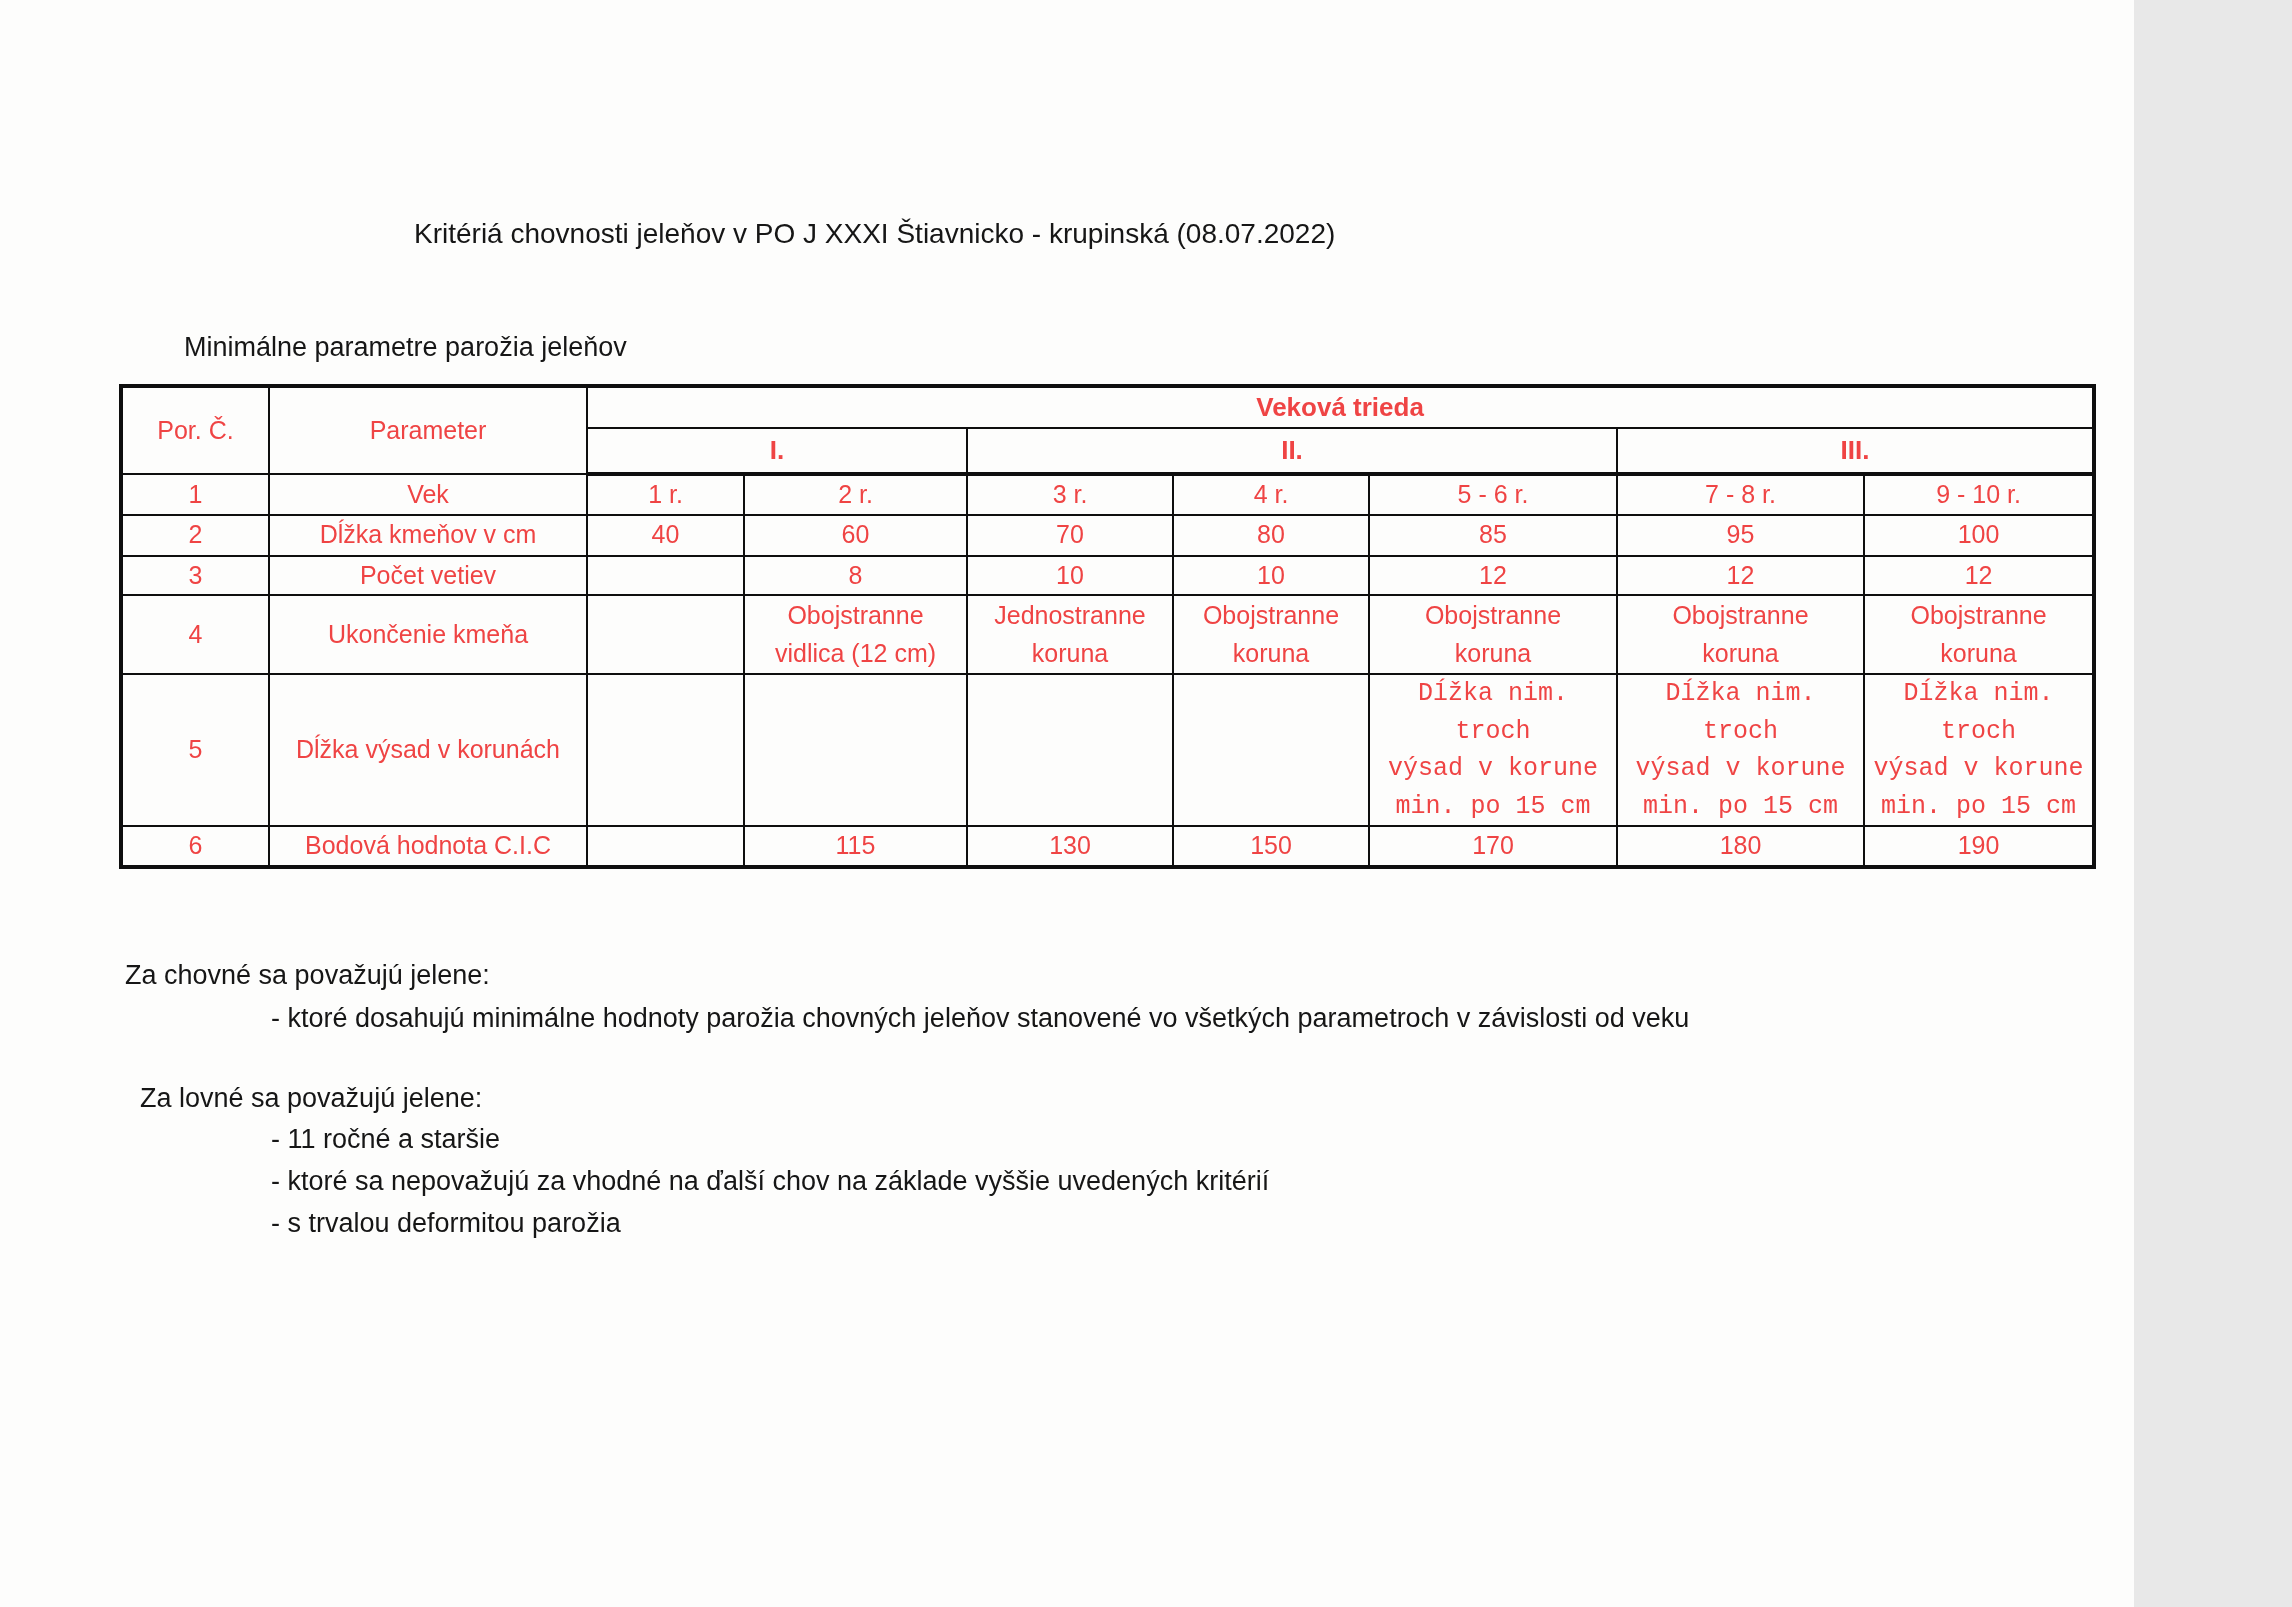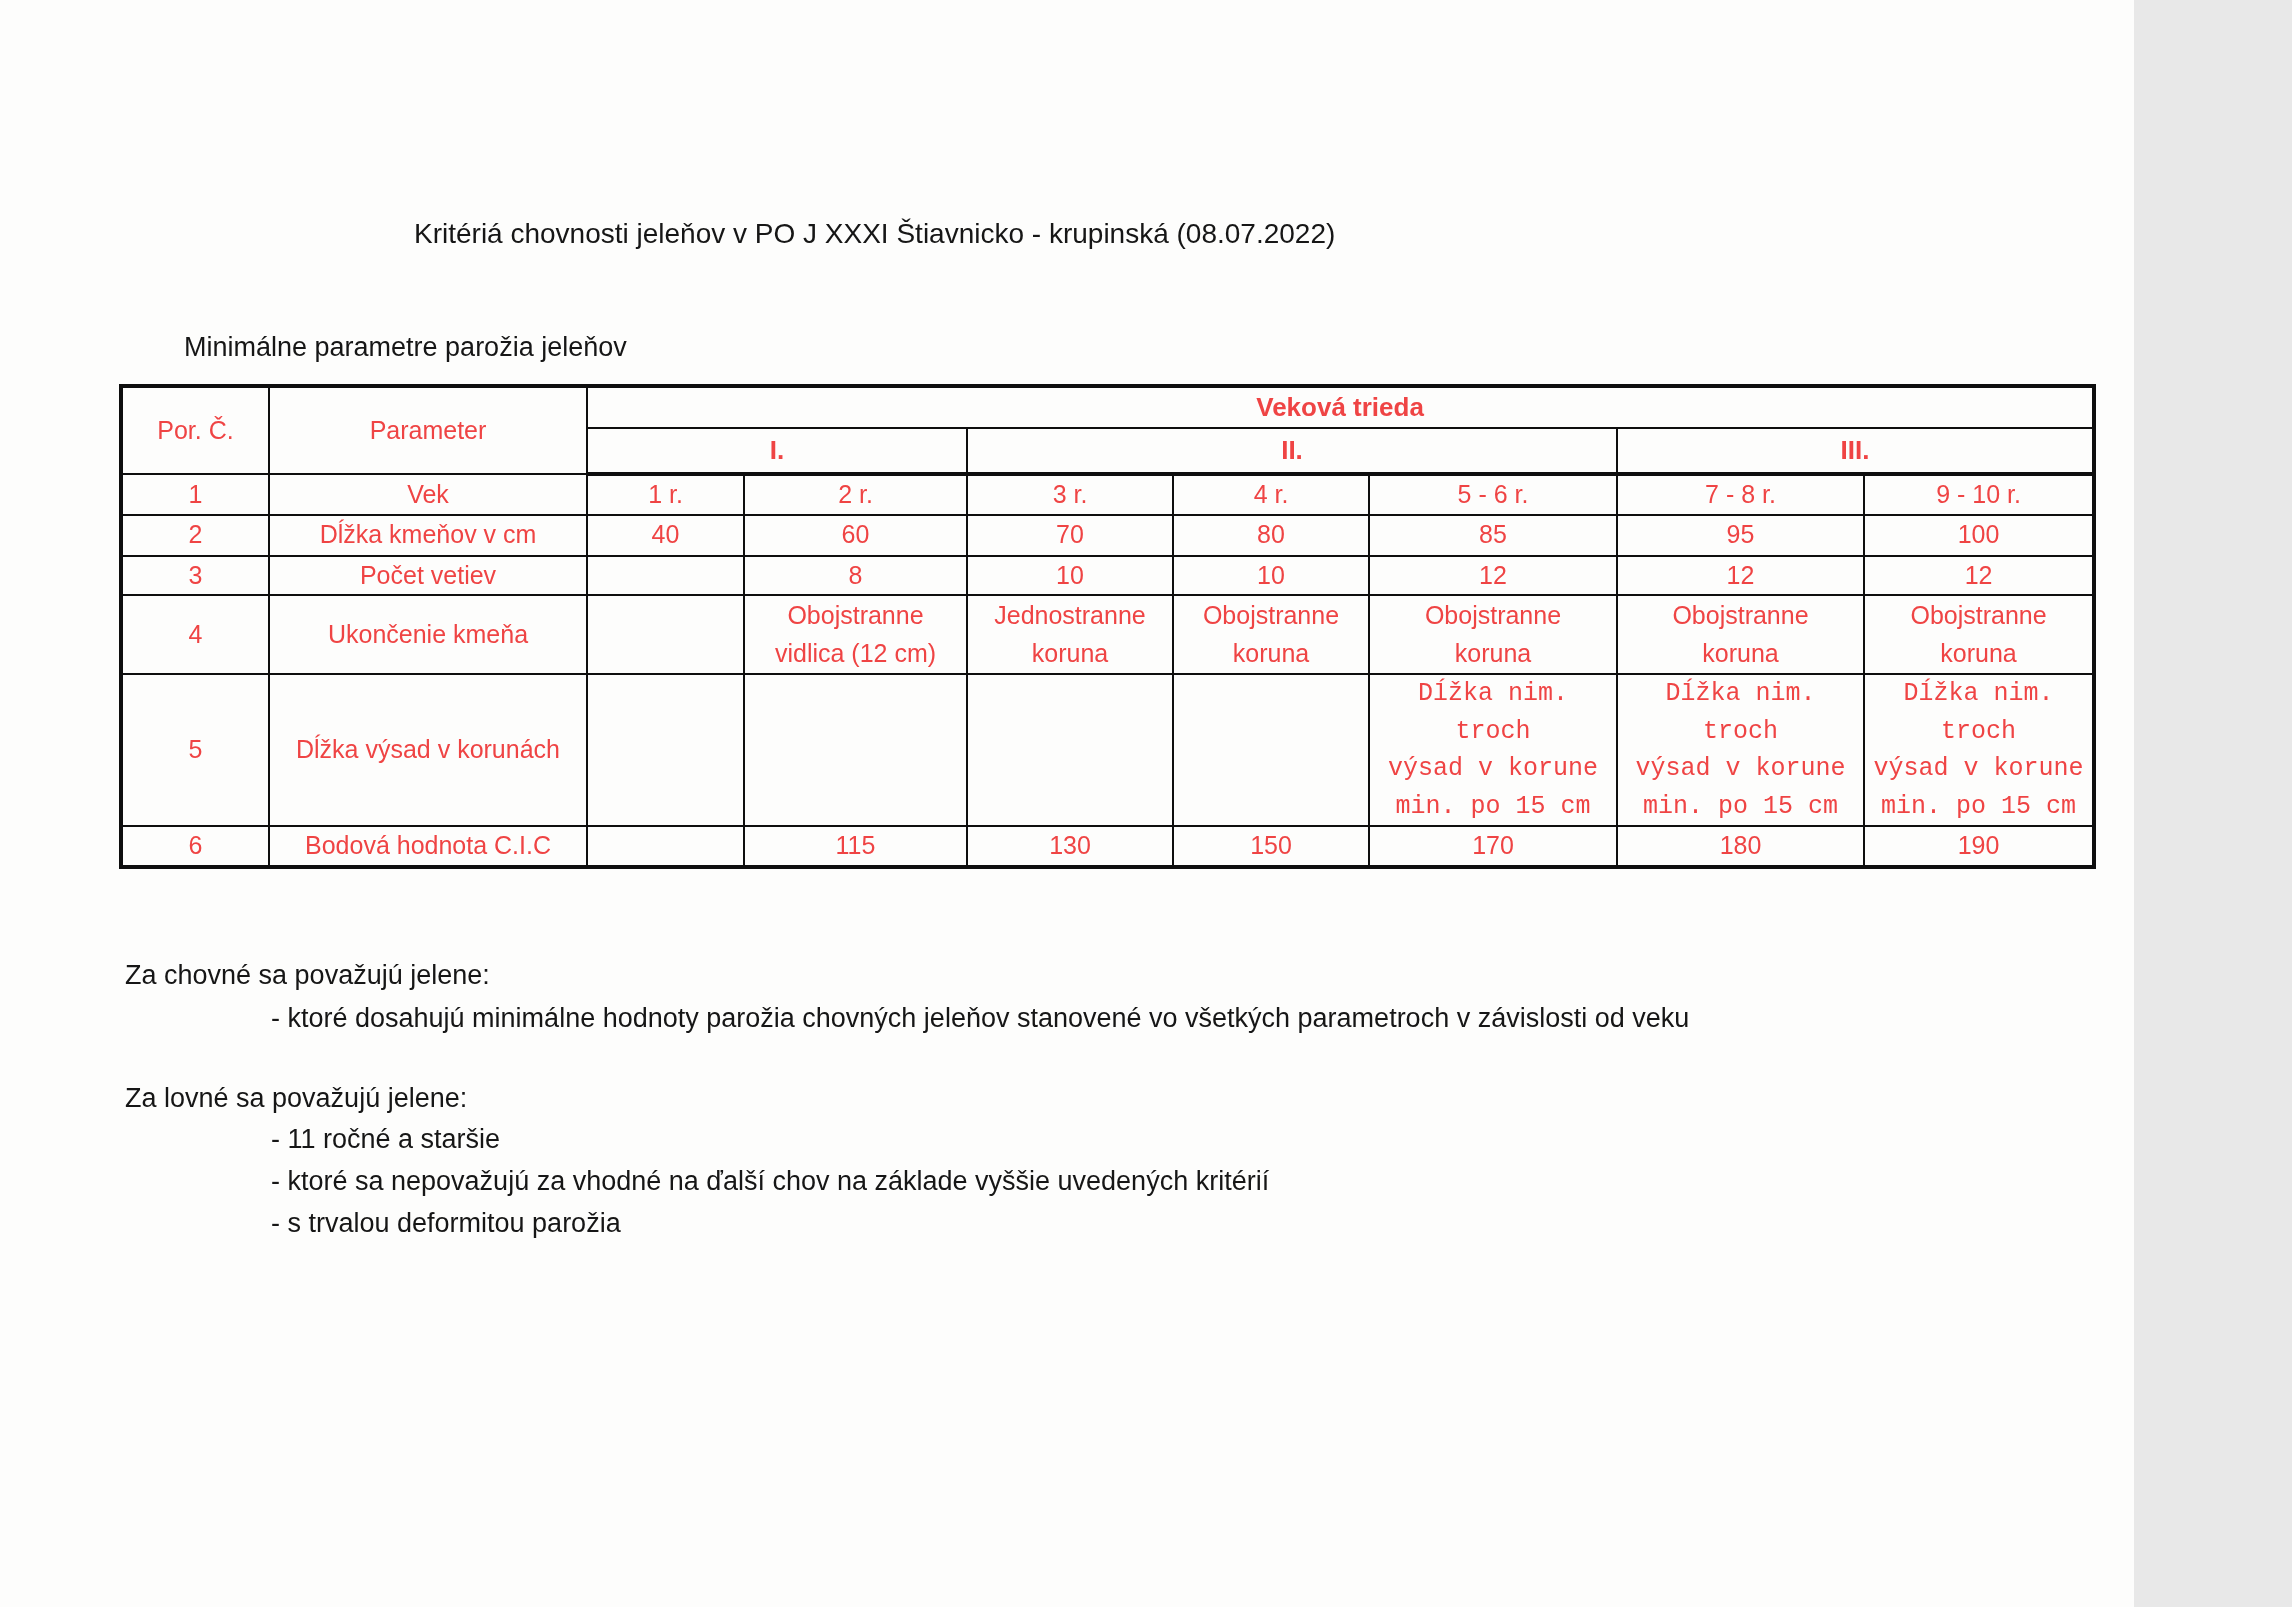--- a/index.html
+++ b/index.html
@@ -78,21 +78,21 @@
   tr.rh-5  { height: 117px; }
   tr.rh-6  { height: 40px; }
   .note {
     position: absolute;
     font-size: 27px;
     white-space: nowrap;
   }
   .n-legend   { left: 125px; top: 879px; }
   .n-breed-h  { left: 125px; top: 960px; }
   .n-breed-1  { left: 271px; top: 1003px; }
-  .n-hunt-h   { left: 125px; top: 1083px; text-align: right; }
+  .n-hunt-h   { left: 140px; top: 1083px; text-align: right; }
   .n-hunt-1   { left: 271px; top: 1124px; }
   .n-hunt-2   { left: 271px; top: 1166px; }
   .n-hunt-3   { left: 271px; top: 1208px; }
 </style>
 </head>
 <body>
 
 <div class="page">
 
   <div class="doc-title">Kritériá chovnosti jeleňov v PO J XXXI Štiavnicko - krupinská (08.07.2022)</div>

